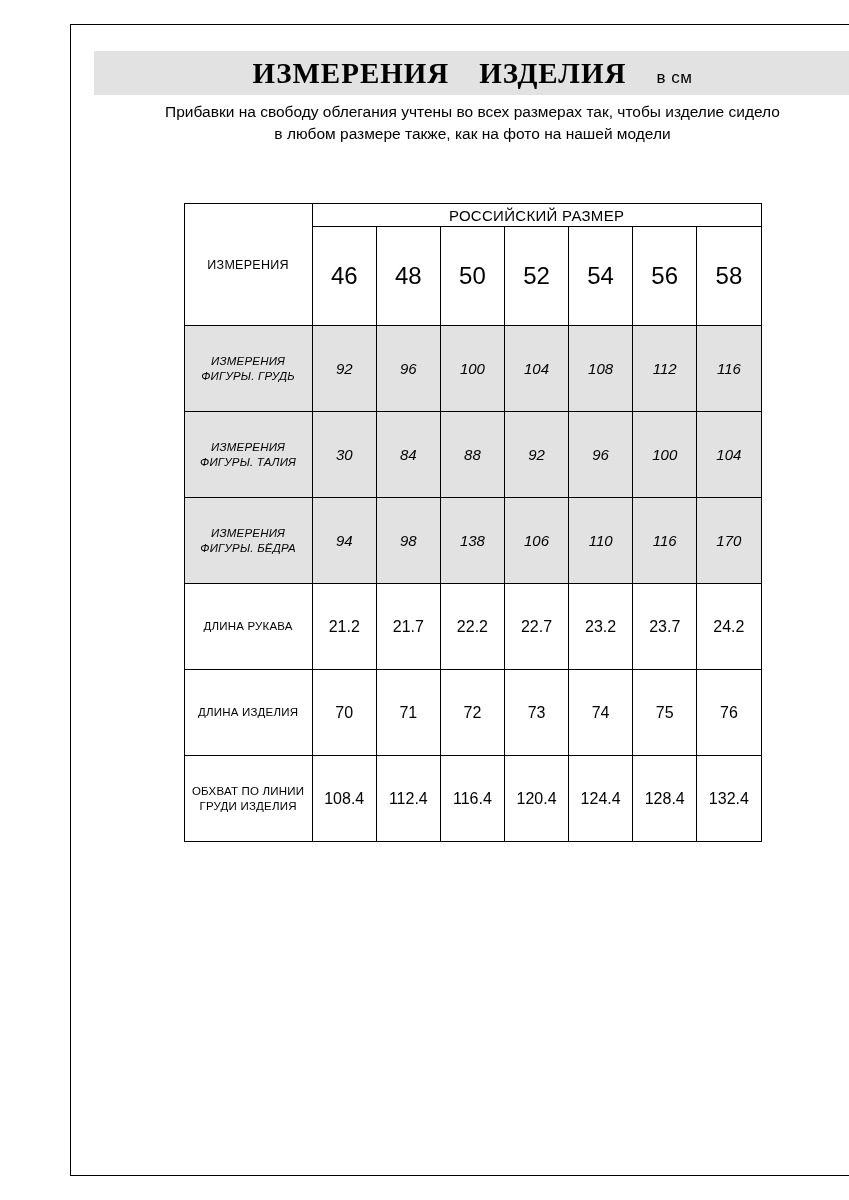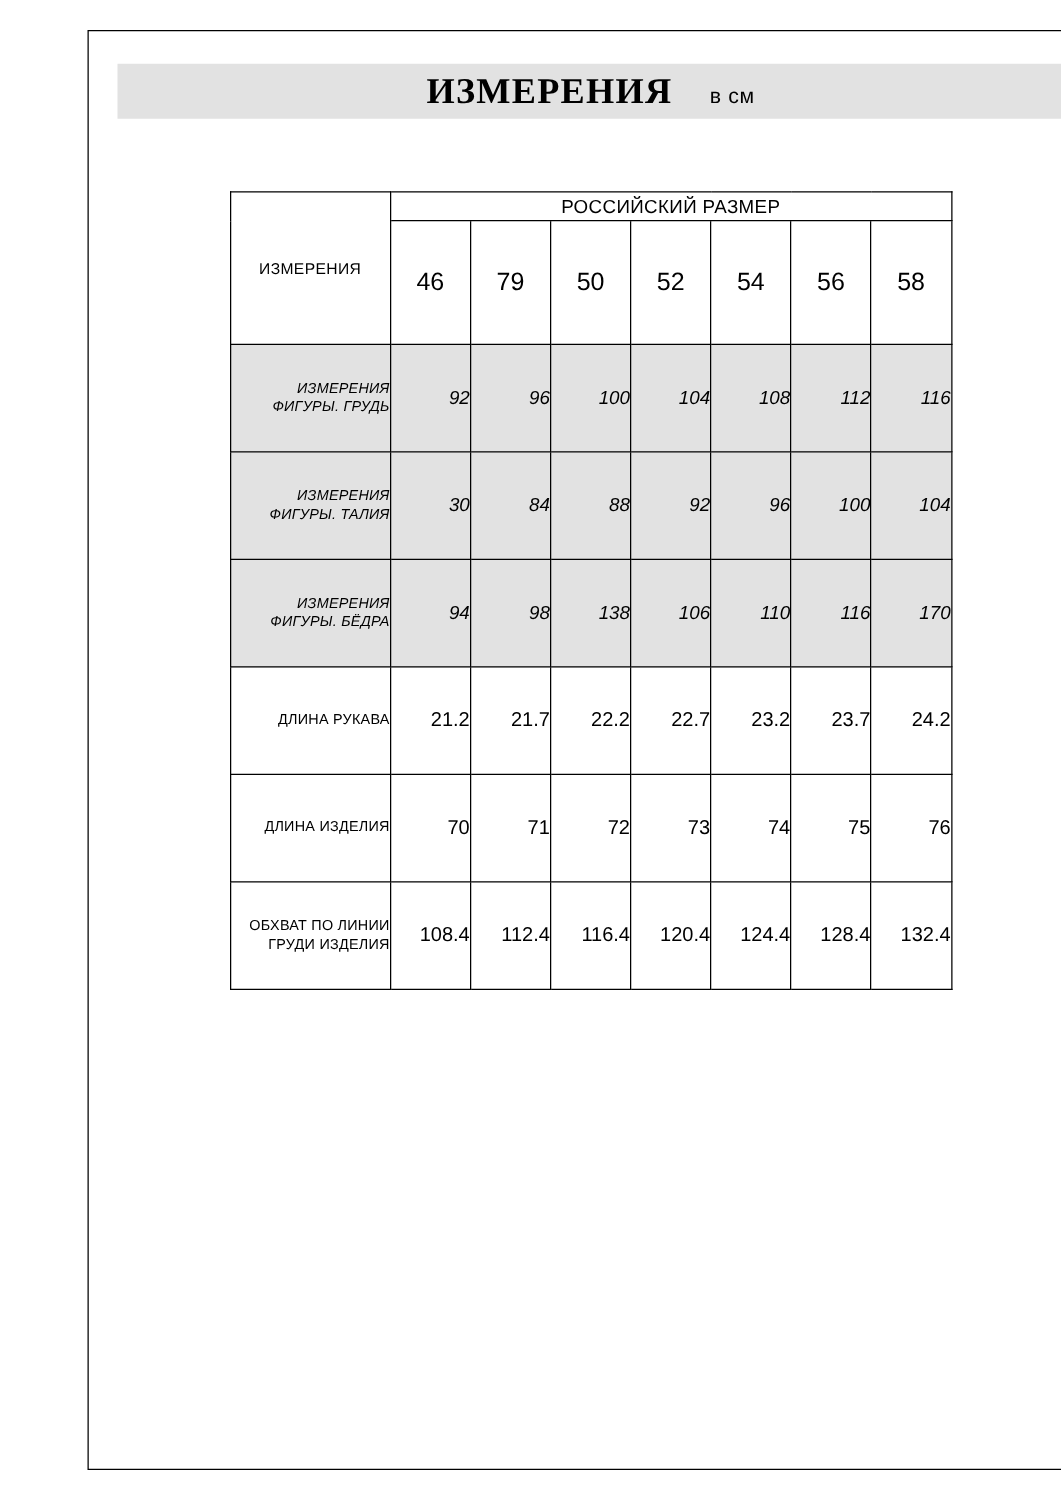--- a/index.html
+++ b/index.html
@@ -106,21 +106,21 @@
     font-size: 15px;
     height: 22px;
     letter-spacing: 0.3px;
   }
   .hdr-label {
     font-size: 12.5px;
     font-weight: bold;
     letter-spacing: 0.3px;
   }
   .hdr-size {
-    font-size: 20px;
+    font-size: 24px;
     font-weight: bold;
   }
   .row-head-row td { height: 98px; }
 
   .lbl {
     font-size: 11.5px;
     font-weight: bold;
     line-height: 1.3;
     padding: 4px 6px;
     letter-spacing: 0.2px;
@@ -131,67 +131,69 @@
   .val {
     font-size: 16px;
   }
   .val-italic {
     font-style: italic;
     font-size: 15px;
   }
   .shaded {
     background: #e2e2e2;
   }
-  tr.body-row td { height: 85px; text-align: right; }
+  tr.body-row td { height: 85px; }
 
   .note {
     margin-top: 14px;
     text-align: center;
     font-family: "Liberation Serif", serif;
     font-size: 15px;
     letter-spacing: 0.2px;
   }
 </style>
 </head>
 <body>
 
 <div class="page">
   <div class="page-frame"></div>
 
   <div class="content">
 
     <div class="banner">
       <div class="banner-inner">
         <span class="banner-word">ИЗМЕРЕНИЯ</span>
+        <span class="banner-word">ИЗДЕЛИЯ</span>
         <span class="banner-unit">в см</span>
       </div>
     </div>
 
 
+    <div class="desc">Прибавки на свободу облегания учтены во всех размерах так, чтобы изделие сидело в любом размере также, как на фото на нашей модели</div>
 
     <div class="table-wrap">
       <table class="sizes">
         <colgroup>
           <col class="label-col">
           <col class="size-col">
             <col class="size-col">
             <col class="size-col">
             <col class="size-col">
           <col class="size-col">
             <col class="size-col">
             <col class="size-col">
         </colgroup>
         <tbody>
           <tr>
             <td rowspan="2" class="hdr-label">ИЗМЕРЕНИЯ</td>
             <td colspan="7" class="hdr-span">РОССИЙСКИЙ РАЗМЕР</td>
           </tr>
           <tr class="row-head-row">
             <td class="hdr-size">46</td>
-            <td class="hdr-size">79</td>
+            <td class="hdr-size">48</td>
             <td class="hdr-size">50</td>
             <td class="hdr-size">52</td>
             <td class="hdr-size">54</td>
             <td class="hdr-size">56</td>
             <td class="hdr-size">58</td>
           </tr>
 
           <tr class="body-row">
             <td class="lbl lbl-italic shaded">ИЗМЕРЕНИЯ ФИГУРЫ. ГРУДЬ</td>
             <td class="val val-italic shaded">92</td>

